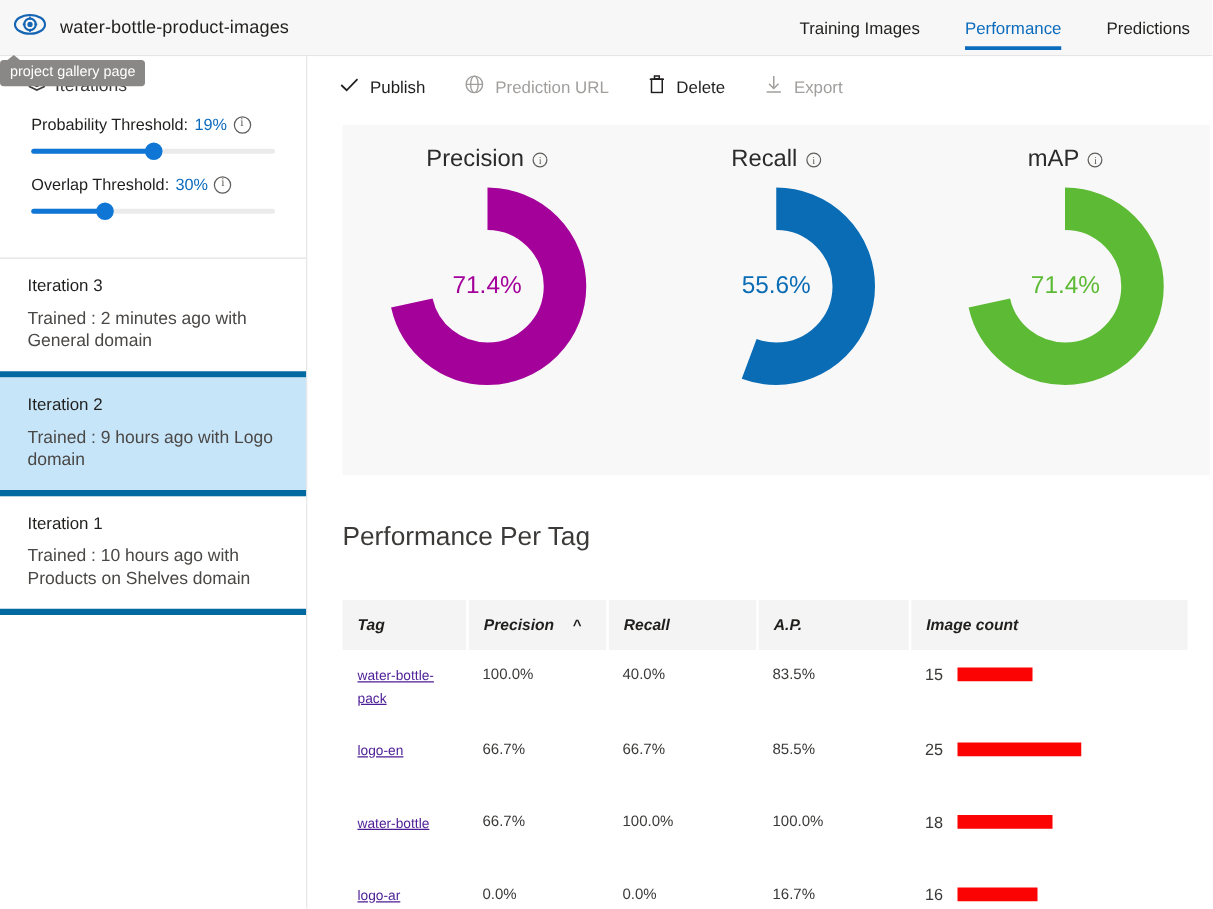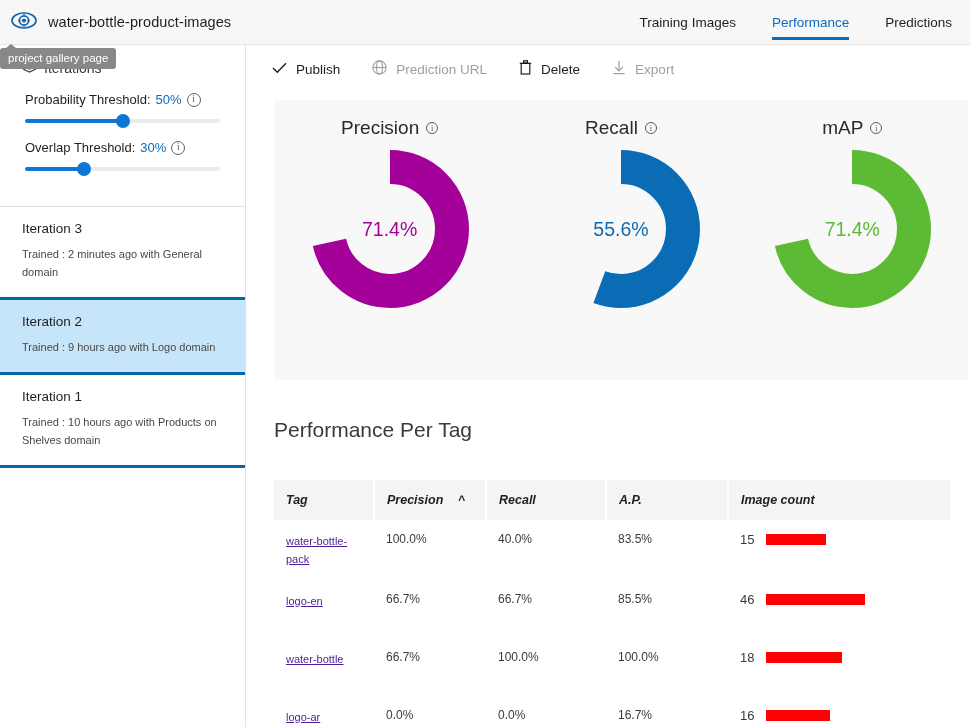--- a/index.html
+++ b/index.html
@@ -56,24 +56,24 @@
   .slider .fill {
     position:absolute; left:0; top:5px; height:4px;
     background:#0f76d6; border-radius:2px;
   }
   .slider .thumb {
     position:absolute; top:0; width:14px; height:14px; border-radius:50%;
     background:#0f76d6; transform:translateX(-7px);
   }
   .sb-div { height:1px; background:#e1e1e1; margin-top:8px; }
 
-  .iter-item { padding:14px 22px 16px 22px; border-bottom:3px solid #0369a1; cursor:pointer; }
+  .iter-item { padding:14px 22px 16px 22px; border-bottom:5px solid #0369a1; cursor:pointer; }
   .iter-item.selected { background:#c7e5f9; }
   .iter-name { font-size:13.5px; color:#201f1e; margin-bottom:9px; }
-  .iter-sub { font-size:11px; color:#4a4846; line-height:18px; }
+  .iter-sub { font-size:14px; color:#4a4846; line-height:18px; }
 
   
   .tooltip {
     position:absolute; left:0px; top:48px;
     background:#8a8886; color:#fff; font-size:11.5px;
     padding:4px 8px 5px 8px; border-radius:3px; white-space:nowrap; z-index:40;
   }
   .tooltip::before {
     content:""; position:absolute; left:6px; top:-4px;
     border-left:5px solid transparent; border-right:5px solid transparent;
@@ -179,21 +179,21 @@
           <path d="M1 10 L7.5 13 L14 10" fill="none" stroke="#3b3a39" stroke-width="1.3"></path>
         </svg>
       </span>
       <span>Iterations</span>
     </div>
 
     <div class="threshold-block">
 
       <div class="th-label">
         <span>Probability Threshold:</span>
-        <span class="val">50%</span>
+        <span class="val">19%</span>
         <i class="info-i">i</i>
       </div>
       <div class="slider">
         <div class="track"></div>
         <div class="fill" id="fill0" style="width: 50%;"></div>
         <div class="thumb" id="thumb0" style="left: 50%;"></div>
       </div>
 
       <div class="th-label">
         <span>Overlap Threshold:</span>
@@ -354,21 +354,21 @@
           </div>
         </td>
       </tr>
       <tr>
         <td><span class="tag-link">logo-en</span></td>
         <td>66.7%</td>
         <td>66.7%</td>
         <td>85.5%</td>
         <td>
           <div class="count-cell">
-            <span class="count-num">46</span>
+            <span class="count-num">25</span>
             <span class="count-bar" id="bar1" style="width: 99px; background: rgb(251, 3, 3);"></span>
           </div>
         </td>
       </tr>
       <tr>
         <td><span class="tag-link">water-bottle</span></td>
         <td>66.7%</td>
         <td>100.0%</td>
         <td>100.0%</td>
         <td>

